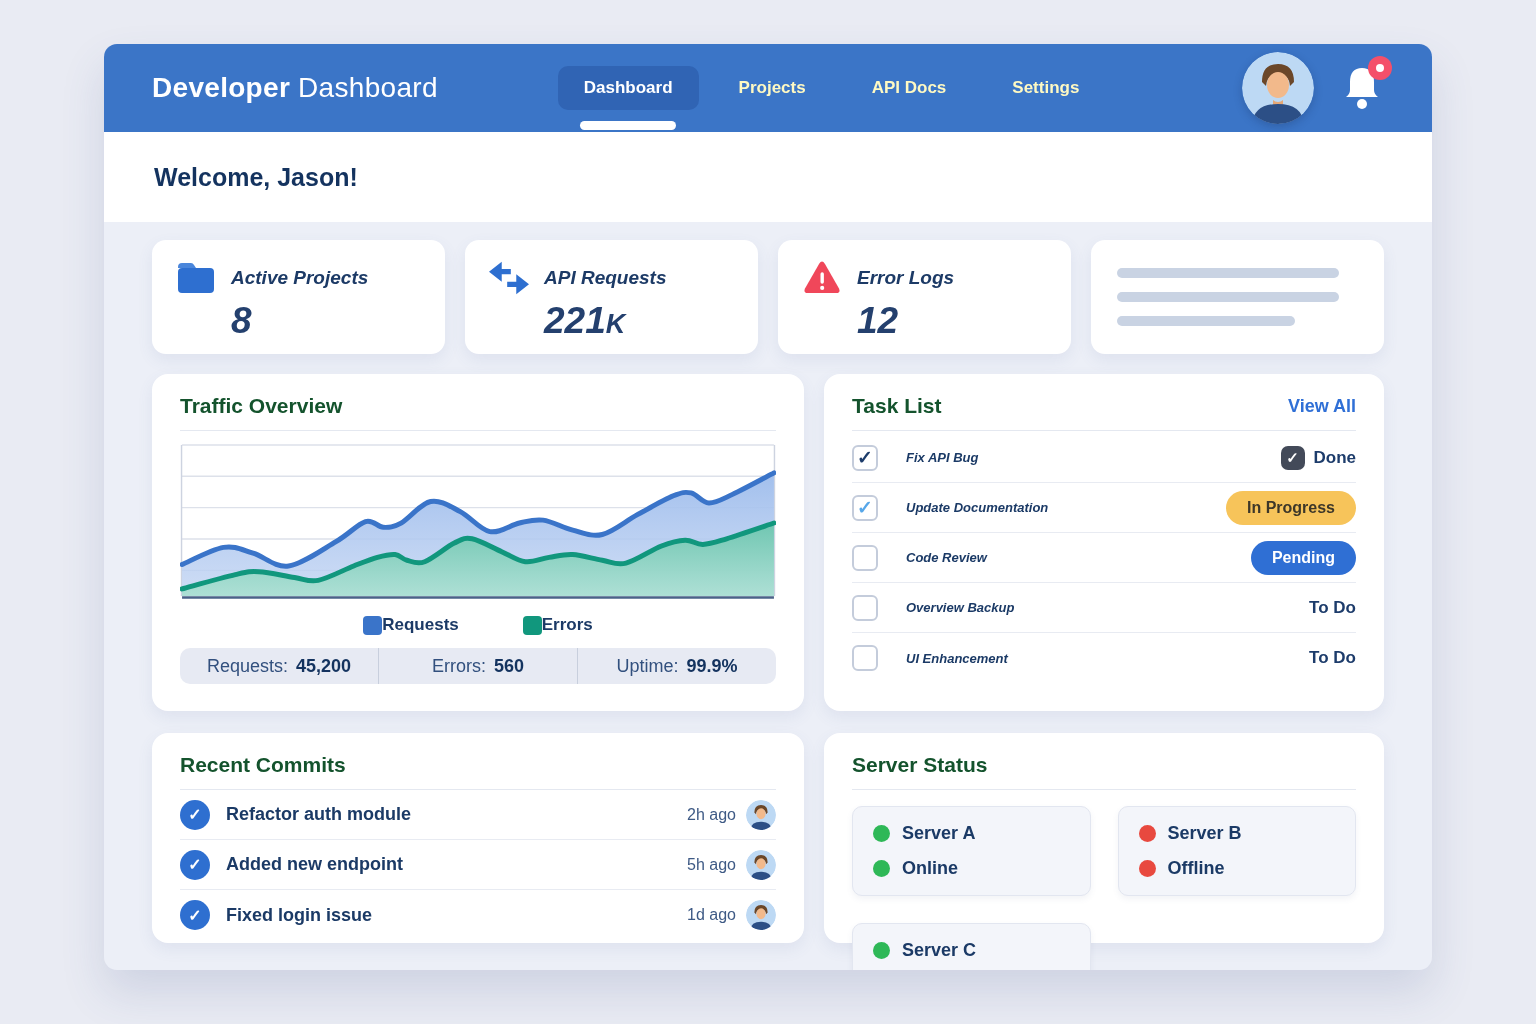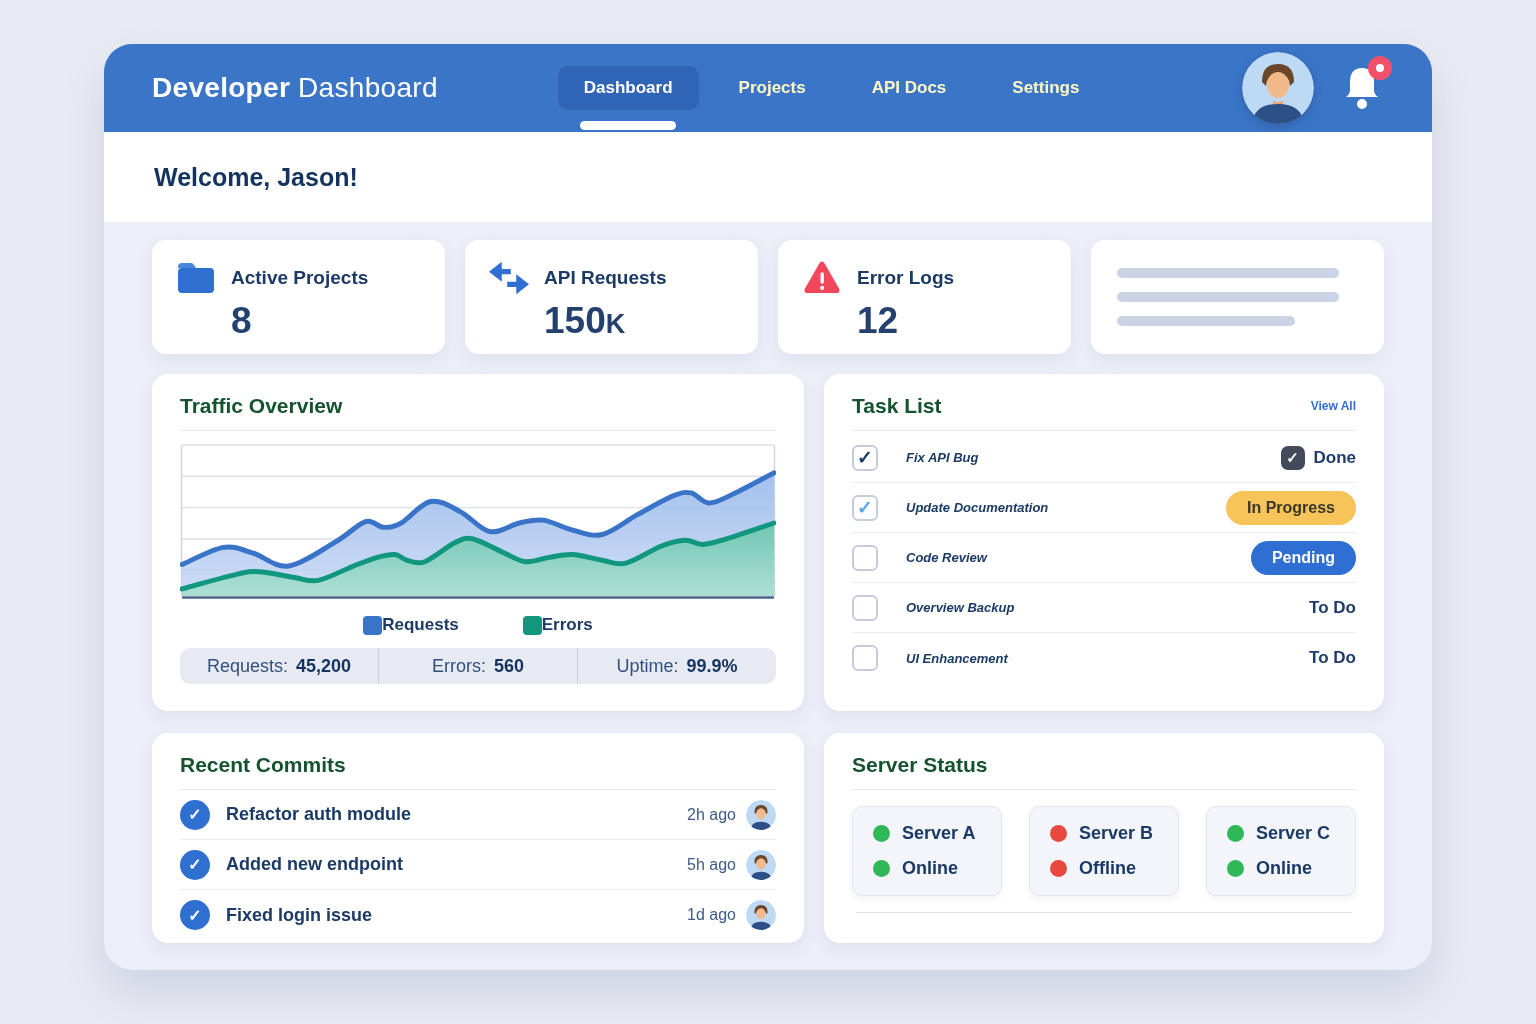--- a/index.html
+++ b/index.html
@@ -7,21 +7,21 @@
   body {
     background:#e9ebf3;
     font-family:"Liberation Sans", sans-serif;
     position:relative;
     overflow:hidden;
     color:#1d3c6b;
   }
   .dashboard {
     position:absolute; left:104px; top:44px;
     width:1328px; height:926px;
-    border-radius:28px;
+    border-radius:13px;
     background:#eceff7;
     box-shadow:0 22px 44px rgba(70,90,140,.16);
     overflow:hidden;
     display:flex; flex-direction:column;
   }
   
   .header {
     height:88px; background:#3b75c7; flex:0 0 88px;
     display:flex; align-items:center; padding:0 48px;
   }
@@ -51,21 +51,21 @@
   }
   .bell-badge::after { content:""; width:8px; height:8px; border-radius:50%; background:#ffffff; }
   
   .welcome {
     height:90px; flex:0 0 90px; background:#ffffff;
     display:flex; align-items:center; padding:0 50px;
     font-size:25px; font-weight:700; color:#14335f;
   }
   
   .content { flex:1; padding:18px 48px 0; }
-  .cards-row { display:grid; grid-template-columns:repeat(4,1fr); gap:20px; }
+  .cards-row { display:grid; grid-template-columns:repeat(4,1fr); gap:20px;font-style:italic; }
   .stat-card {
     background:#ffffff; border-radius:14px; padding:18px 24px 16px; height:114px;
     box-shadow:0 6px 16px rgba(80,100,150,.09);
   }
   .stat-top { display:flex; align-items:center; gap:15px; }
   .stat-icon { width:40px; height:40px; flex:0 0 40px; display:flex; align-items:center; justify-content:center; }
   .stat-label { font-size:19px; font-weight:700; color:#1c3a66; }
   .stat-value { font-size:37px; font-weight:800; color:#24406e; margin:4px 0 0 55px; line-height:1; }
   .stat-value .suffix { font-size:27px; }
   .skeleton-card { display:flex; flex-direction:column; justify-content:center; gap:14px; padding:18px 26px; }
@@ -74,21 +74,21 @@
   .skel-line.l3 { width:74%; }
 
   .main-grid { display:grid; grid-template-columns:652px 1fr; grid-template-rows:337px 210px; gap:22px 20px; margin-top:20px; }
   .panel {
     background:#ffffff; border-radius:16px; padding:20px 28px;
     box-shadow:0 6px 16px rgba(80,100,150,.09);
   }
   .panel-head { display:flex; align-items:center; justify-content:space-between; }
   .panel-title { font-size:21px; font-weight:700; color:#14532d; }
   .panel-rule { border:none; border-top:1px solid #e4e8f0; margin:12px 0 0; }
-  .view-all { font-size:12px; font-weight:700; color:#2f6fd6; text-decoration:none; cursor:pointer; background:none; border:none; font-family:inherit; }
+  .view-all { font-size:18px; font-weight:700; color:#2f6fd6; text-decoration:none; cursor:pointer; background:none; border:none; font-family:inherit; }
 
   
   .chart-wrap { margin-top:10px; }
   .legend { display:flex; justify-content:center; gap:64px; margin-top:10px; }
   .legend-item { display:flex; align-items:center; font-size:17px; font-weight:700; color:#1c3a66; }
   .legend-swatch { width:19px; height:19px; border-radius:4px; }
   .summary-bar {
     margin-top:13px; background:#e7eaf3; border-radius:10px; height:36px;
     display:flex; align-items:stretch;
   }
@@ -129,21 +129,21 @@
   .commit-check {
     width:30px; height:30px; border-radius:50%; background:#2e6fd0; color:#fff;
     display:flex; align-items:center; justify-content:center; font-size:16px; font-weight:900; flex:0 0 30px;
   }
   .commit-msg { margin-left:16px; font-size:18px; font-weight:600; color:#1b3a66; }
   .commit-right { margin-left:auto; display:flex; align-items:center; gap:10px; }
   .commit-time { font-size:16px; color:#3e5a85; }
   .avatar-sm { width:30px; height:30px; border-radius:50%; overflow:hidden; flex:0 0 30px; }
 
   
-  .server-grid { display:grid; grid-template-columns:repeat(3,1fr); gap:27px; margin-top:16px; }
+  .server-grid { display:grid; grid-template-columns:repeat(2,1fr); gap:27px; margin-top:16px; }
   .server-card {
     background:#f3f5fa; border:1px solid #e2e6f0; border-radius:10px; padding:16px 20px;
     box-shadow:0 3px 6px rgba(90,105,140,.08);
     display:flex; flex-direction:column; gap:14px;
   }
   .server-line { display:flex; align-items:center; gap:12px; font-size:18px; font-weight:700; color:#1b3a66; }
   .dot { width:17px; height:17px; border-radius:50%; flex:0 0 17px; }
   .dot.green { background:#2eb857; }
   .dot.red { background:#e8493f; }
   .server-rule { border:none; border-top:1px solid #e0e4ee; margin:16px 4px 0; }
@@ -206,21 +206,21 @@
       <div class="stat-card">
         <div class="stat-top">
           <span class="stat-icon">
             <svg viewBox="0 0 44 36" width="42" height="34">
               <polygon points="0,11 14,0 14,8 24,8 24,14 14,14 14,22" fill="#2e6fd0"></polygon>
               <polygon points="44,25 30,14 30,22 20,22 20,28 30,28 30,36" fill="#2e6fd0"></polygon>
             </svg>
           </span>
           <span class="stat-label">API Requests</span>
         </div>
-        <div class="stat-value"><span>150</span><span class="suffix">K</span></div>
+        <div class="stat-value"><span>221</span><span class="suffix">K</span></div>
       </div>
 
       <div class="stat-card">
         <div class="stat-top">
           <span class="stat-icon">
             <svg viewBox="0 0 40 36" width="38" height="34">
               <path d="M17 3 q3-5 6 0 l15 26 q2 5 -3 5 l-30 0 q-5 0 -3-5 z" fill="#f0475a"></path>
               <rect x="18.4" y="12" width="3.6" height="12" rx="1.8" fill="#ffffff"></rect>
               <circle cx="20.2" cy="28.5" r="2.2" fill="#ffffff"></circle>
             </svg>

